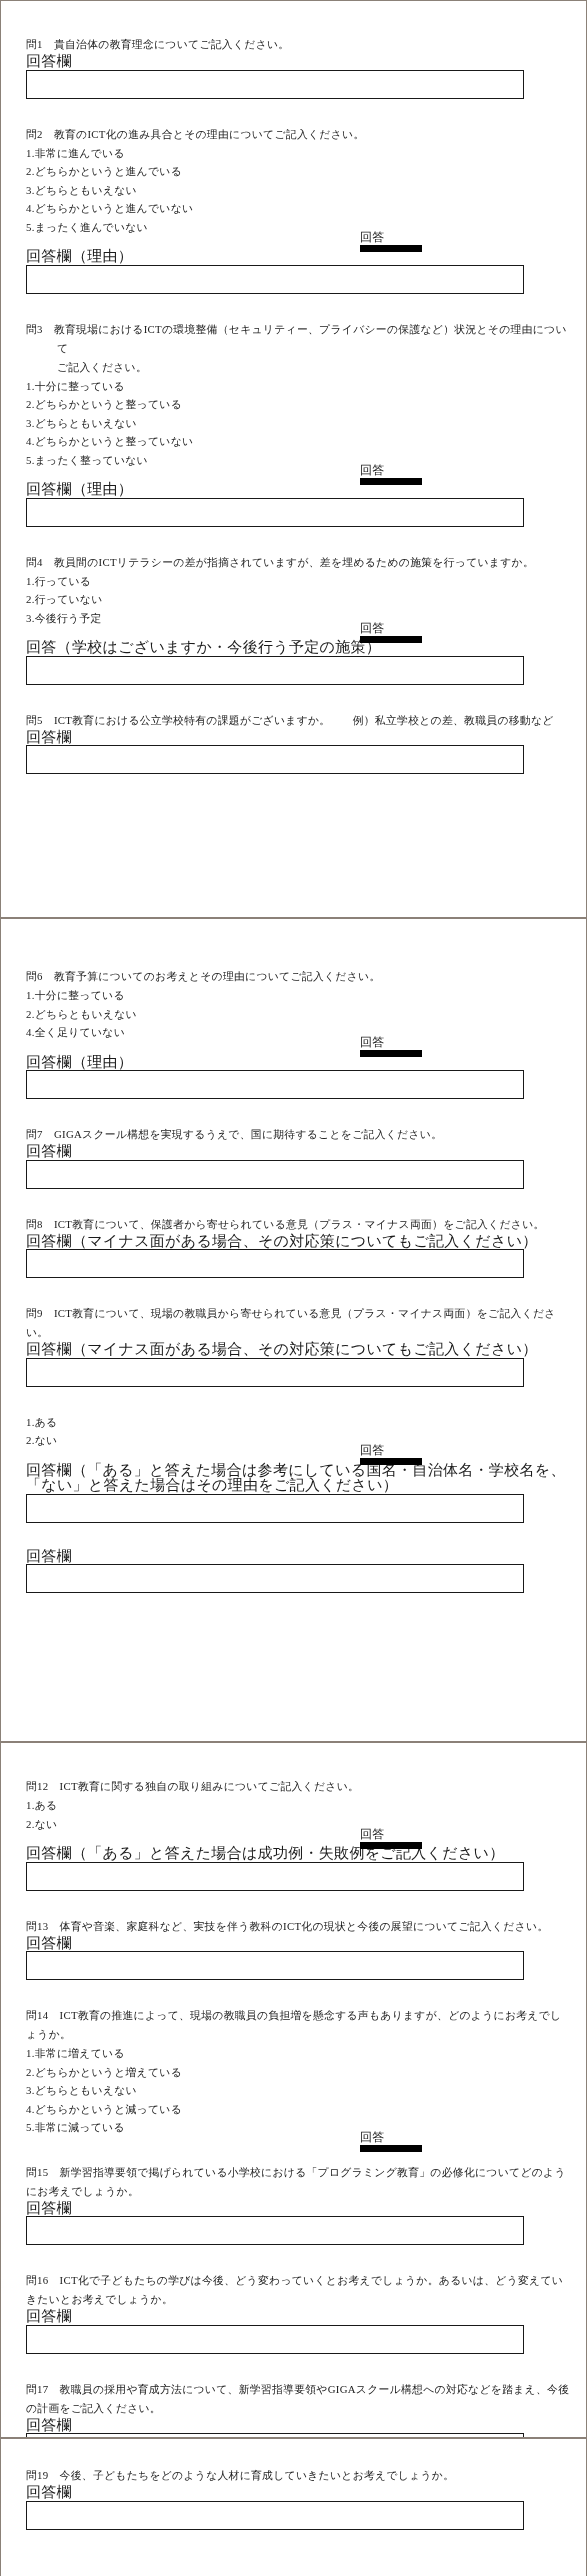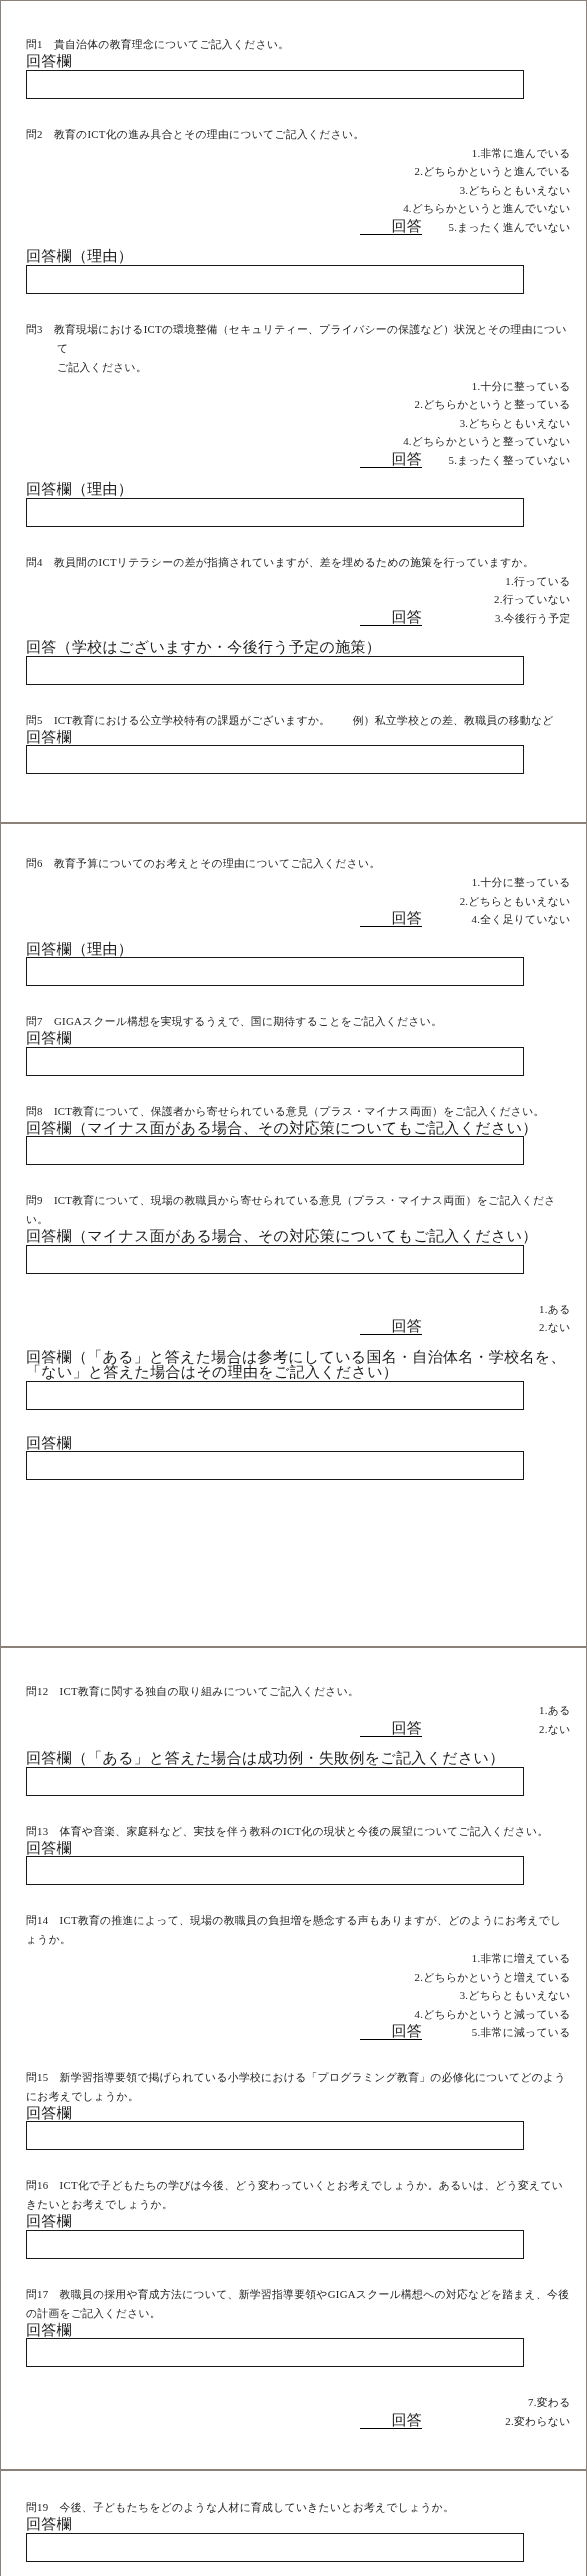--- a/index.html
+++ b/index.html
@@ -5,36 +5,36 @@
   html,body{margin:0;padding:0;background:#fff;}
   #canvas{
     width:587px;height:2706px;box-sizing:border-box;
     background:#ffffff;
     border:1px solid #8b8178;border-bottom:none;
     font-family:"Liberation Serif","DejaVu Serif",serif;
     color:#1b1b1b;
     overflow:hidden;
   }
   .page{position:relative;box-sizing:border-box;padding-left:25px;padding-right:15.5px;overflow:hidden;background:#fff;}
-  .page-0{height:821px;padding-top:34px;}
-  .page-1{height:822px;padding-top:30px;border-radius:24px;}
-  .page-2{height:821px;padding-top:34px;}
+  .page-0{height:916px;padding-top:34px;}
+  .page-1{height:822px;padding-top:48px;border-radius:24px;}
+  .page-2{height:694px;padding-top:34px;}
   .page-3{height:234px;padding-top:27px;}
   .divider{height:2.1px;background:#8b8178;}
   .q{margin-top:26px;}
   .page > .q:first-child{margin-top:0;}
   .q-title{font-size:10.8px;line-height:19px;margin:0;white-space:pre-line;letter-spacing:0.3px;}
   .q-title.hang{padding-left:31px;text-indent:-31px;}
-  .options{margin:0 0 13px 0;text-align:right;}
+  .options{margin:0 0 13px 0;}
   .opt{font-size:10.8px;line-height:18.5px;position:relative;letter-spacing:0.3px;}
   .ans-label{font-size:15px;line-height:15.5px;margin:0;letter-spacing:0.3px;}
   .ans-box{width:498px;height:29px;box-sizing:border-box;border:1px solid #191919;background:#fff;margin:0;}
   .ans-slot{
-    position:absolute;left:334px;top:1px;width:62px;height:15px;
-    border-bottom:1px solid #000000;font-size:15px;line-height:15px;letter-spacing:0.3px;
+    position:absolute;left:334px;top:12px;width:62px;height:15px;
+    border-bottom:7px solid #000000;font-size:12px;line-height:15px;letter-spacing:0.3px;
   }
 </style>
 </head>
 <body>
 
 <div id="canvas">
     <div class="page page-0">
       <div class="q">
         <p class="q-title">問1　貴自治体の教育理念についてご記入ください。</p>
         <p class="ans-label">回答欄</p>

